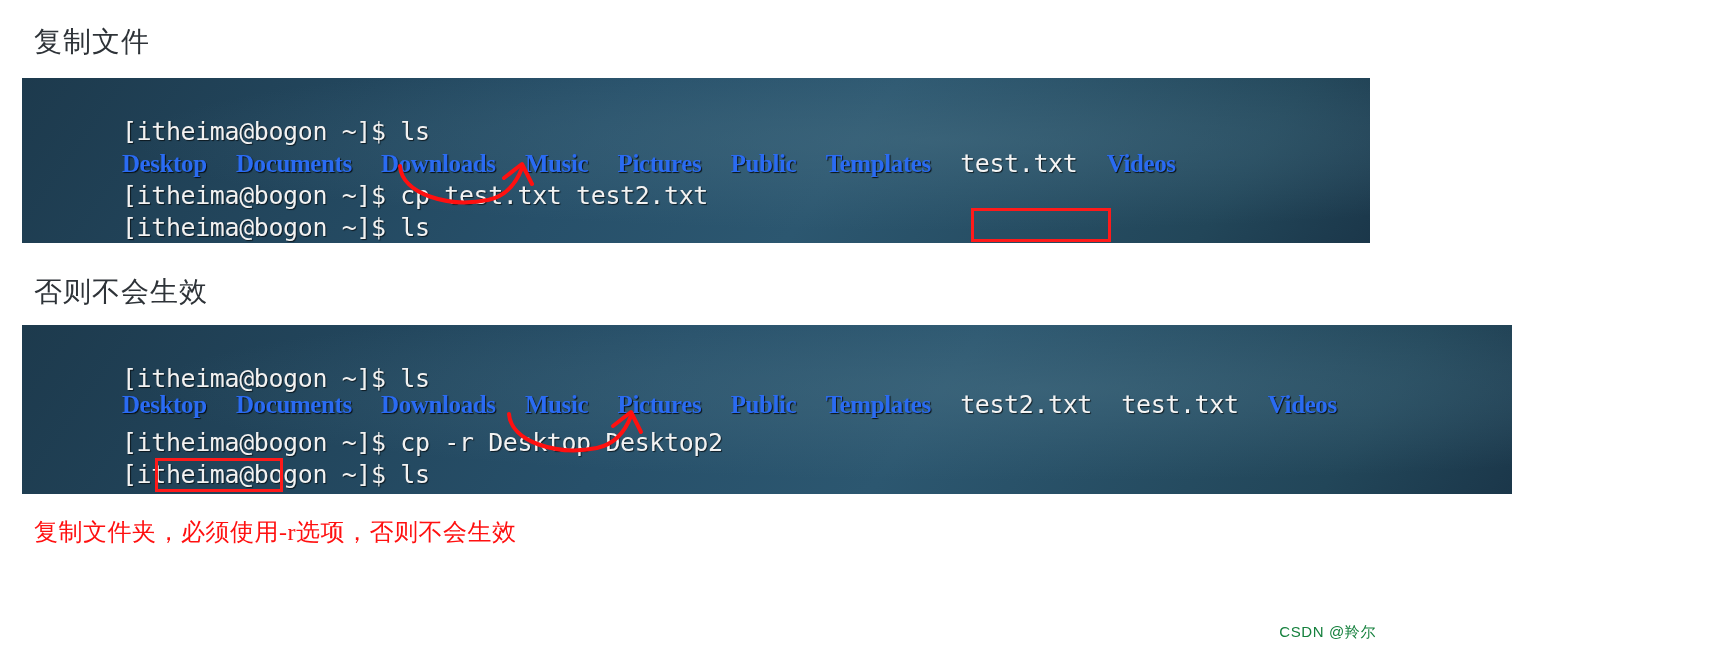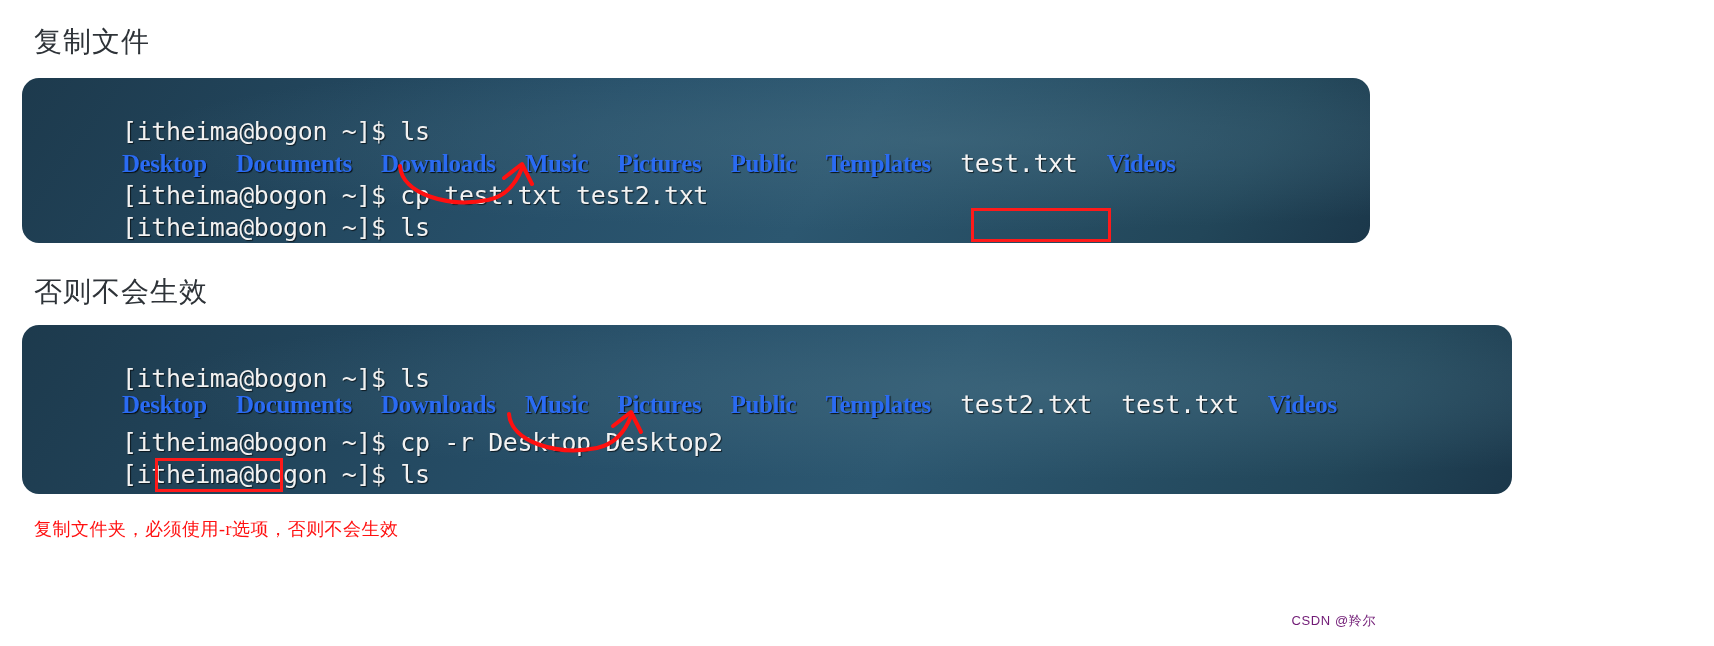--- a/index.html
+++ b/index.html
@@ -26,21 +26,20 @@
   #heading-2{left:34px;top:278px;}
 
   
   .terminal{
     position:absolute;
     background:
       radial-gradient(ellipse at 68% 38%, rgba(70,110,130,0.55) 0%, rgba(40,70,92,0.0) 62%),
       linear-gradient(125deg,#1d3a4d 0%,#27506a 42%,#2c5770 60%,#224659 88%,#1b374a 100%);
     overflow:hidden;
     box-shadow:0 0 0 0 rgba(0,0,0,0);
-    border-radius:17px;
   }
   #terminal-1{left:22px;top:78px;width:1348px;height:165px;}
   #terminal-2{left:22px;top:325px;width:1490px;height:169px;}
 
   .term-line{
     position:absolute;
     left:12px;
     white-space:pre;
     font-family:"DejaVu Sans Mono","Liberation Mono",monospace;
     font-size:25px;
@@ -80,34 +79,34 @@
   
   .arrow-svg{position:absolute;pointer-events:none;overflow:visible;}
   #arrow-1{left:396px;top:160px;width:160px;height:48px;}
   #arrow-2{left:505px;top:408px;width:160px;height:48px;}
 
   
   #bottom-note{
     position:absolute;
     left:34px;top:520px;
     font-family:"Liberation Serif","DejaVu Serif",serif;
-    font-size:18px;
+    font-size:24px;
     color:#ff1010;
     letter-spacing:0.5px;
     white-space:nowrap;
     line-height:1;
   }
 
   
   #watermark{
     position:absolute;
-    right:12px;bottom:16px;
+    right:12px;bottom:4px;
     font-family:"Liberation Sans","DejaVu Sans",sans-serif;
-    font-size:13px;
-    color:#701a75;
+    font-size:15px;
+    color:#15803d;
     letter-spacing:0.6px;
     white-space:nowrap;
   }
 </style>
 </head>
 <body>
 
 <div class="page">
 
   <div class="heading" id="heading-1">复制文件</div>

